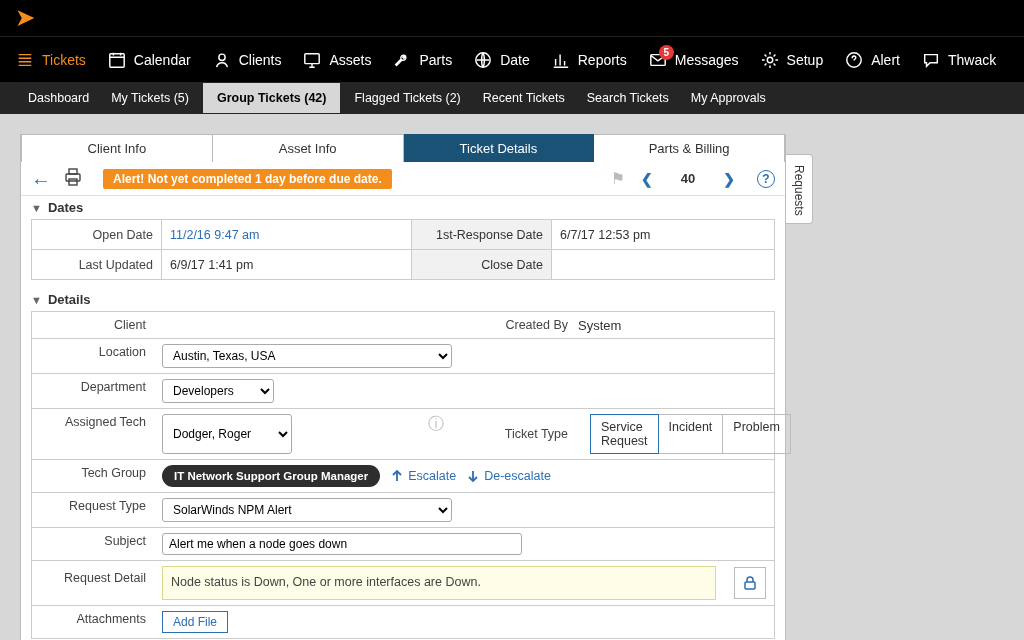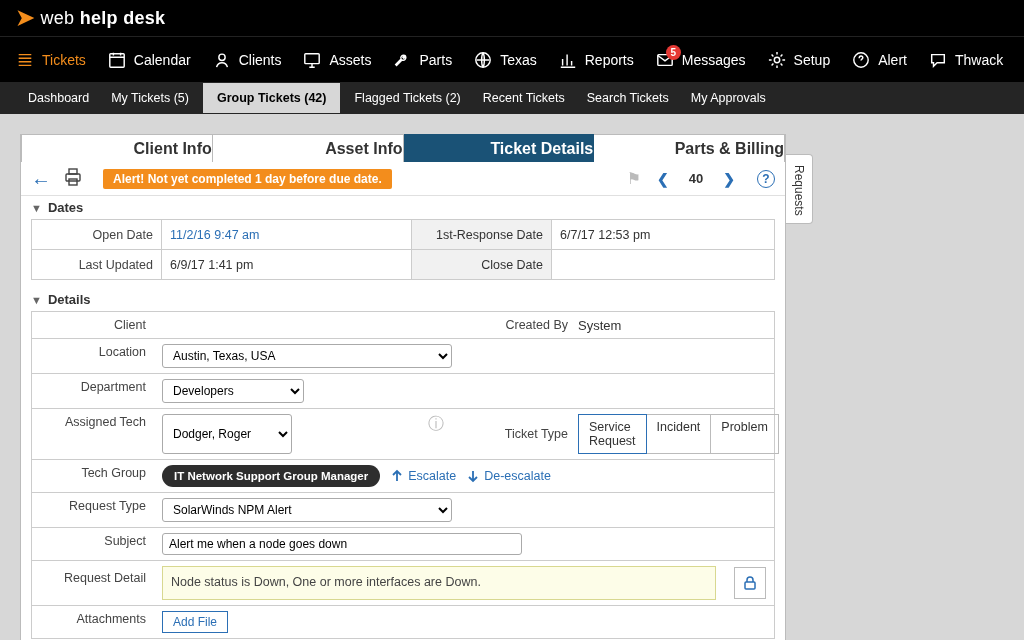--- a/index.html
+++ b/index.html
@@ -15,70 +15,67 @@
 .mainnav svg{stroke:#fff;fill:none;stroke-width:1.6}
 .mainnav .item.active svg{stroke:#f38d1c}
 .badge{position:absolute;top:-6px;left:10px;background:#e53935;color:#fff;font-size:10px;font-weight:bold;border-radius:50%;width:15px;height:15px;display:flex;align-items:center;justify-content:center}
 .subnav{background:#252525;height:32px;display:flex;align-items:center;padding:0 28px;gap:22px;color:#fff;font-size:12.5px}
 .subnav .sitem{cursor:pointer}
 .subnav .sitem.active{background:#d7d7d7;color:#000;font-weight:600;padding:8px 14px;margin:0 -8px}
 .workspace{display:flex;padding:20px 0 0 20px}
 .panel{background:#fff;width:766px;border:1px solid #bbb;border-top:none}
 .requests-tab{writing-mode:vertical-rl;background:#fff;border:1px solid #bbb;border-left:none;padding:10px 6px;font-size:12px;color:#333;height:70px;margin-top:20px;border-radius:0 4px 4px 0}
 .ptabs{display:flex;height:28px}
-.ptab{flex:1;text-align:right;line-height:28px;font-size:16px;font-weight:700;background:#fff;border-top:1px solid #bbb;border-right:1px solid #bbb;cursor:pointer}
+.ptab{flex:1;text-align:center;line-height:28px;font-size:13px;font-weight:400;background:#fff;border-top:1px solid #bbb;border-right:1px solid #bbb;cursor:pointer}
 .ptab:first-child{border-left:1px solid #bbb}
 .ptab.active{background:#1a5276;color:#fff;border-color:#1a5276}
 .toolbar{display:flex;align-items:center;height:34px;padding:0 10px;gap:12px;border-bottom:1px solid #e0e0e0}
 .toolbar .back{color:#2b6fb5;font-size:20px;cursor:pointer}
 .toolbar .print{cursor:pointer}
 .alertpill{background:#f38d1c;color:#fff;font-weight:600;font-size:12px;padding:3px 10px;border-radius:2px;margin-left:8px}
 .toolbar .spacer{flex:1}
-.toolbar .pgno{font-weight:600;margin:0 4px}
+.toolbar .pgno{font-weight:600;margin:0 12px}
 .toolbar .arrow{color:#2b6fb5;font-size:14px;font-weight:bold;cursor:pointer;padding:0 4px}
 .toolbar .help{border:1.5px solid #2b6fb5;color:#2b6fb5;border-radius:50%;width:18px;height:18px;display:flex;align-items:center;justify-content:center;font-size:12px;font-weight:bold;cursor:pointer;margin-left:6px}
 .section-head{display:flex;align-items:center;gap:6px;padding:4px 10px;font-weight:600}
 .section-head .tri{color:#666;font-size:11px}
 .tbl{width:calc(100% - 20px);margin:0 6px 8px 10px;border:1px solid #ccc;border-collapse:collapse}
 .tbl td{border:1px solid #ccc;padding:6px 8px;font-size:12.5px;height:30px}
 .lbl{text-align:right;width:130px;color:#444}
 .lbl2{text-align:right;width:140px;background:#f1f1f1}
 .val-link{color:#2b6fb5}
 .section-body{padding:0 10px}
 .row{display:flex;border-left:1px solid #ccc;border-right:1px solid #ccc;border-bottom:1px solid #ccc}
 .row:first-child{border-top:1px solid #ccc}
 .cell-l{width:122px;min-width:122px;text-align:right;padding:6px 8px;font-size:12.5px;color:#444}
 .cell-r{flex:1;padding:5px 8px;display:flex;gap:10px;flex-wrap:wrap}
 .cell-r2{width:314px;display:flex;align-items:center;padding:5px 8px;gap:10px}
 .cell-r2 .rl{text-align:right;flex:0 0 100px;font-size:12.5px;color:#444}
 select,input[type=text]{font-size:12px;padding:3px 6px;border:1px solid #aaa;background:#fff;border-radius:3px}
 select{appearance:menulist}
 .sel-wide{width:290px}
-.sel-med{width:142px}
+.sel-med{width:112px}
 .pill{background:#2e2e2e;color:#fff;font-size:11.5px;font-weight:600;padding:5px 12px;border-radius:12px}
 .esc{color:#2b6fb5;font-size:12.5px;cursor:pointer;display:flex;align-items:center;gap:4px}
 .esc svg{stroke:#2b6fb5}
 .seg{display:flex}
 .seg div{border:1px solid #bbb;padding:5px 10px;font-size:12.5px;cursor:pointer;margin-left:-1px}
-.seg div:first-child{margin-left:0}
+.seg div:first-child{margin-left:12px}
 .seg div.sel{border:1.5px solid #2b6fb5;position:relative;z-index:1}
 .info-ico{color:#bbb;font-size:16px;margin-left:auto;margin-right:8px}
 .detail-box{flex:1;background:#fdfde8;border:1px solid #d8d890;padding:8px;font-size:12.5px;color:#444;min-height:34px}
 .lock-btn{width:32px;height:32px;border:1px solid #bbb;display:flex;align-items:center;justify-content:center;margin-left:8px;cursor:pointer}
 .addfile{border:1px solid #2b6fb5;color:#2b6fb5;padding:3px 10px;font-size:12px;cursor:pointer}
 .subject-in{width:360px}
 </style>
 </head>
 <body>
 
 <div class="topbar">
   <span class="logo-arrow">➤</span>
-  <span class="logo-text">
-    <span>web</span> <b>help desk</b>
-  </span>
 </div>
 
 <div class="mainnav">
   <div class="item active">
     <span class="ico">
         <svg viewBox="0 0 20 20">
           <path d="M3 4h14M3 8h14M3 12h14M3 16h14"></path>
           <path d="M1 4h0M1 8h0M1 12h0M1 16h0"></path>
         </svg>
       </span>
@@ -119,21 +116,21 @@
       </span>
     <span>Parts</span>
   </div>
   <div class="item">
     <span class="ico">
         <svg viewBox="0 0 20 20">
           <circle cx="10" cy="10" r="8"></circle>
           <path d="M3 10h14M10 2c2 3 2 13 0 16M10 2c-2 3-2 13 0 16"></path>
         </svg>
       </span>
-    <span>Texas</span>
+    <span>Date</span>
   </div>
   <div class="item">
     <span class="ico">
         <svg viewBox="0 0 20 20">
           <path d="M4 16V9M9 16V4M14 16v-5M2 18h16"></path>
         </svg>
       </span>
     <span>Reports</span>
   </div>
   <div class="item">

